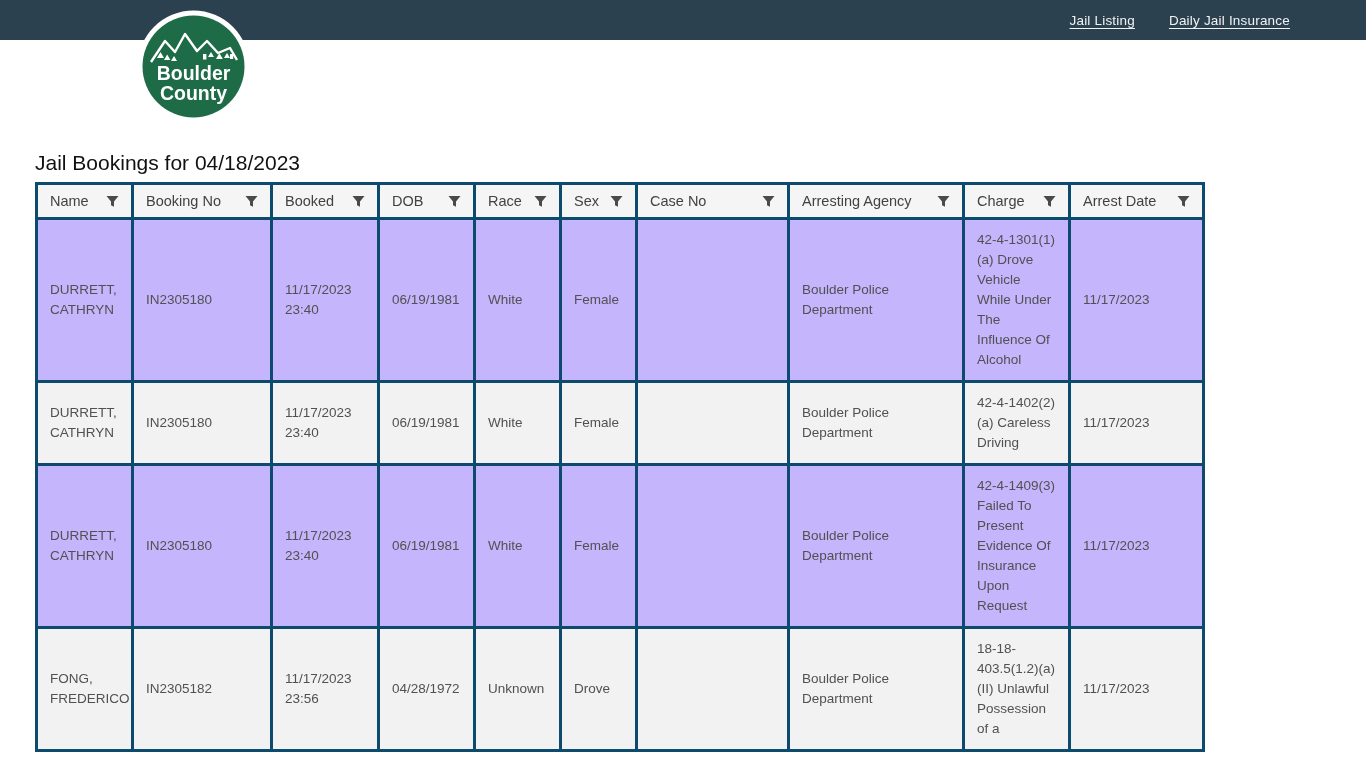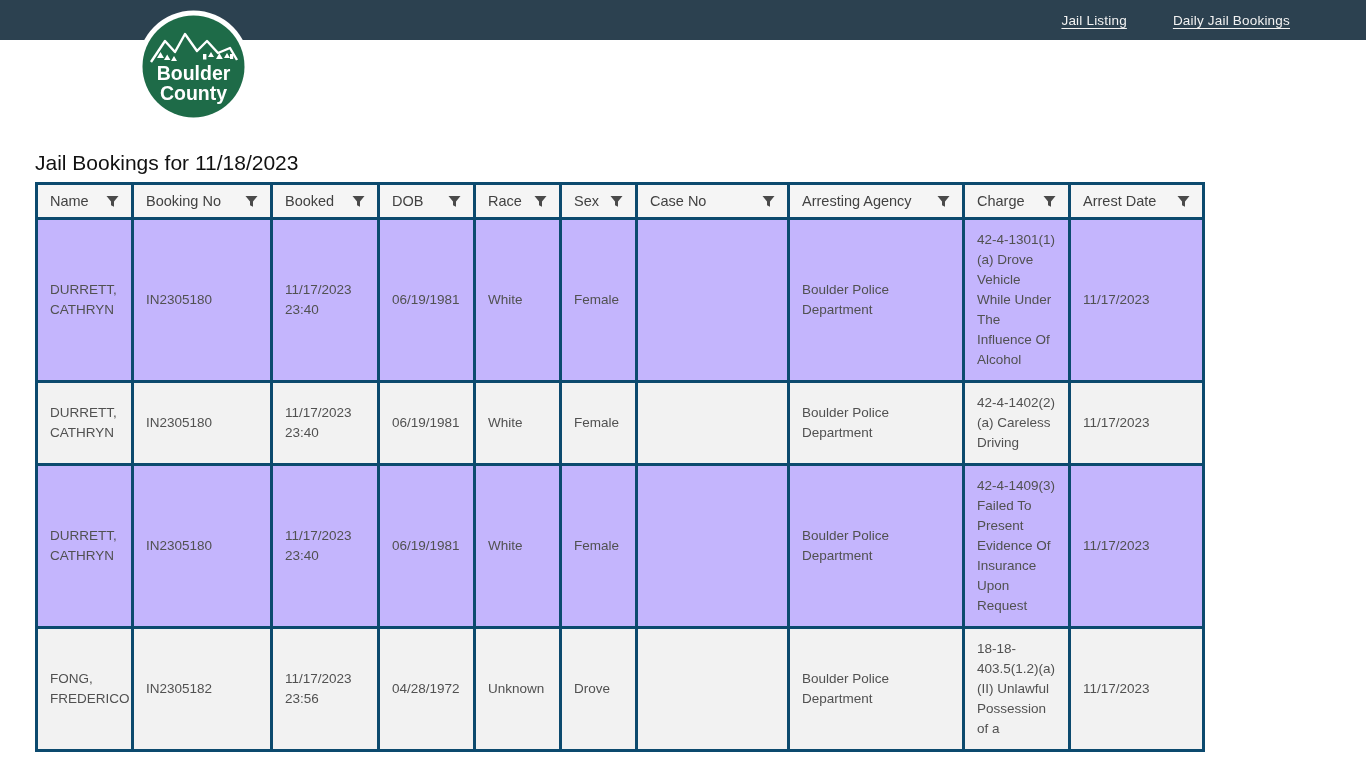--- a/index.html
+++ b/index.html
@@ -7,21 +7,21 @@
   body {
     width:1366px; height:768px; overflow:hidden;
     background:#ffffff;
     font-family:"Liberation Sans", sans-serif;
     position:relative;
   }
   
   .topnav {
     height:40px; background:#2c4150;
     display:flex; justify-content:flex-end; align-items:center;
-    gap:46px; padding-right:76px;
+    gap:34px; padding-right:76px;
   }
   .topnav a {
     color:#f2f2f2; font-size:13.5px; letter-spacing:.2px;
     text-decoration:underline; text-underline-offset:3px; cursor:pointer;
   }
   
   .logo-wrap {
     position:absolute; top:10px; left:137px;
     width:113px; height:113px; z-index:5;
   }
@@ -48,21 +48,21 @@
     padding:10px 12px; vertical-align:middle; line-height:20px;
     word-wrap:normal; overflow-wrap:normal; background:#c4b5fd;
   }
   table.grid tbody tr:nth-child(even) td { background:#f2f2f2; }
 </style>
 </head>
 <body>
 
 <header class="topnav">
   <a>Jail Listing</a>
-  <a>Daily Jail Bookings</a>
+  <a>Daily Jail Insurance</a>
 </header>
 
 <div class="logo-wrap">
   <svg width="113" height="113" viewBox="0 0 113 113">
     <circle cx="56.5" cy="56.5" r="56" fill="#ffffff"></circle>
     <circle cx="56.5" cy="56.5" r="51" fill="#1e6b48"></circle>
     <path d="M14 52 L28 31 L38 42 L48 24 L60 41 L70 31 L81 43 L93 38 L100 50" fill="none" stroke="#ffffff" stroke-width="2.4" stroke-linejoin="round"></path>
     <g fill="#ffffff">
       <path d="M20 48 l3.5 -6 l3.5 6 z"></path>
       <path d="M27 50 l3.2 -5.5 l3.2 5.5 z"></path>
@@ -71,21 +71,21 @@
       <path d="M79 49 l3.4 -6 l3.4 6 z"></path>
       <path d="M87 48 l3 -5 l3 5 z"></path>
       <rect x="66" y="44" width="3.4" height="5.5"></rect>
       <rect x="93" y="44" width="3.2" height="5"></rect>
     </g>
     <text x="56.5" y="70" text-anchor="middle" fill="#ffffff" font-family="Liberation Sans, sans-serif" font-size="19.5" font-weight="bold">Boulder</text>
     <text x="56.5" y="90" text-anchor="middle" fill="#ffffff" font-family="Liberation Sans, sans-serif" font-size="19.5" font-weight="bold">County</text>
   </svg>
 </div>
 
-<h1 class="page-title">Jail Bookings for 11/18/2023</h1>
+<h1 class="page-title">Jail Bookings for 04/18/2023</h1>
 
 <table class="grid">
   <colgroup>
     <col style="width:96px">
       <col style="width:139px">
       <col style="width:107px">
     <col style="width:96px">
       <col style="width:86px">
       <col style="width:76px">
     <col style="width:152px">

